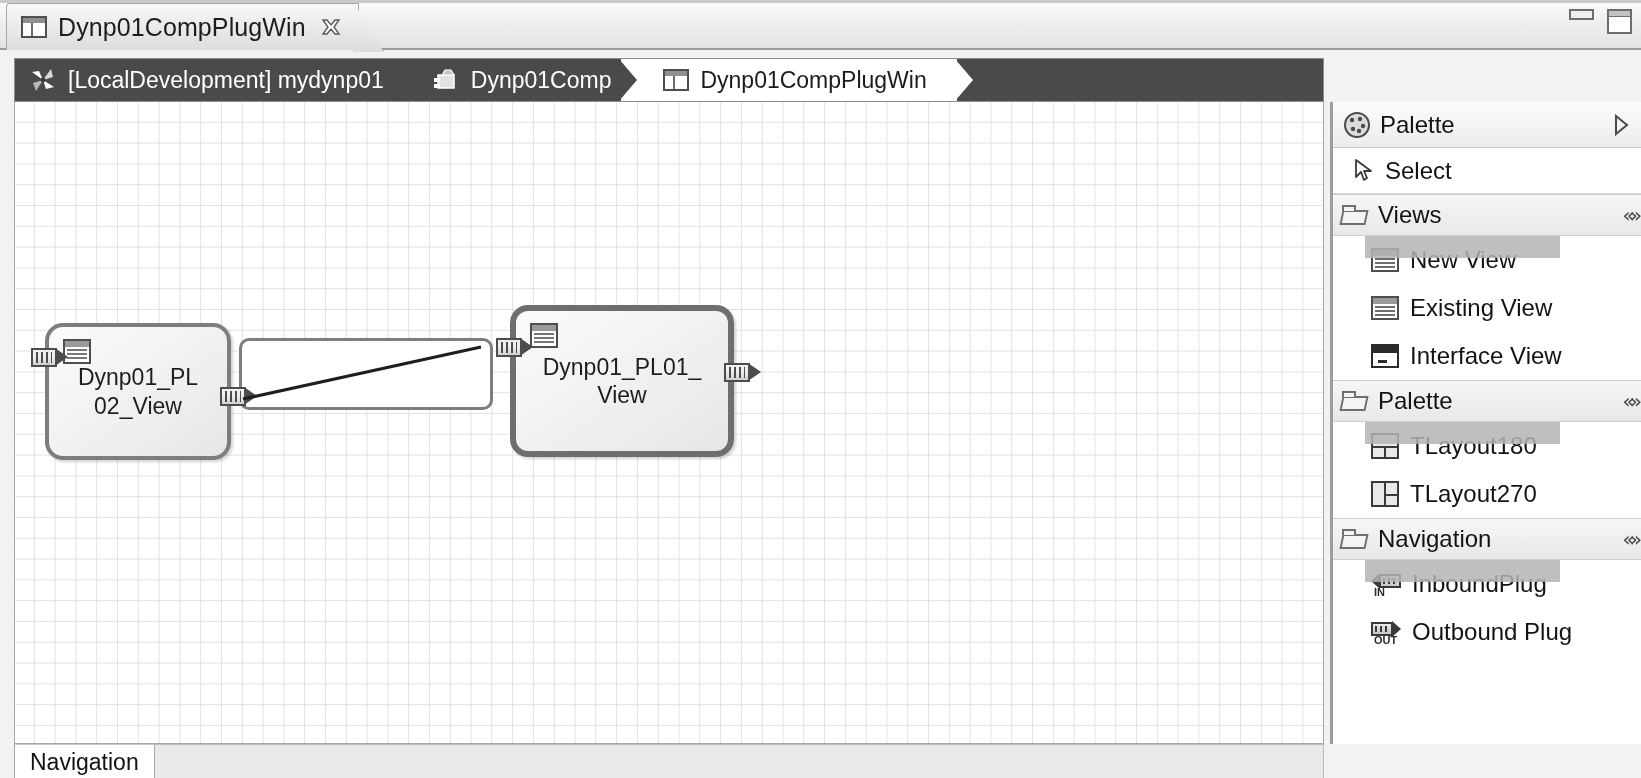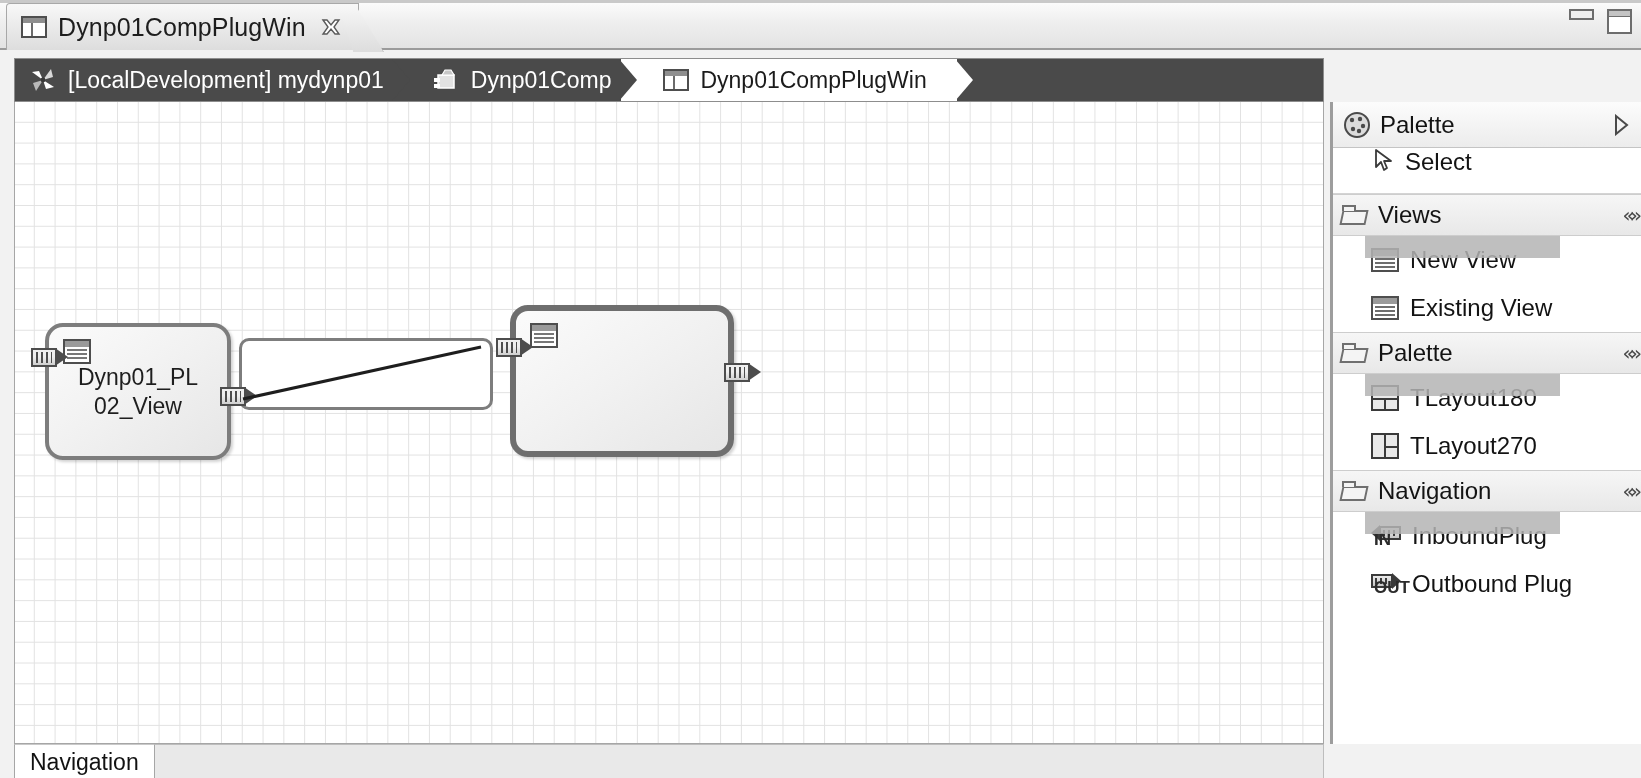--- a/index.html
+++ b/index.html
@@ -322,22 +322,22 @@
     position: absolute; right: 14px; top: 50%;
     transform: translateY(-50%);
     width: 0; height: 0;
     border-top: 11px solid transparent;
     border-bottom: 11px solid transparent;
     border-left: 14px solid transparent;
   }
 
   .pal-tool {
     height: 46px;
-    display: flex; align-items: flex-start;
-    padding-left: 40px;
+    display: flex; align-items: center;
+    padding-left: 20px;
     background: #ffffff;
     border-bottom: 1px solid #d4d4d4;
     box-sizing: border-box;
     font-size: 24px; color: #131313;
   }
   .pal-tool .lbl { margin-left: 10px; }
 
   .pal-group {
     height: 42px;
     display: flex; align-items: center;
@@ -445,21 +445,21 @@
     width:0;height:0;
     border-top:8px solid transparent; border-bottom:8px solid transparent;
     border-left:9px solid #3a3a3a;
   }
   .ic-plug .arrow.rev {
     left:-8px;
     border-left:none; border-right:9px solid #3a3a3a;
   }
   .ic-plug .tag {
     position:absolute; left:3px; bottom:-2px;
-    font-size:17px; font-weight:bold; color:#2b2b2b;
+    font-size:11px; font-weight:bold; color:#2b2b2b;
     font-family:"Liberation Sans",sans-serif;
   }
   .ic-link { width: 30px; height: 26px; position: relative; }
 
   .cursor-ic { width: 22px; height: 26px; }
 </style>
 </head>
 <body>
 
 <div id="app">
@@ -555,20 +555,22 @@
       <div class="plug" style="left:205px; top:285px;">
         <span class="bars"></span>
           <span class="tip"></span>
       </div>
 
       <div class="node selected" style="left:495px; top:203px; width:224px; height:152px;">
         <span class="node-badge">
           <i></i>
             <b></b>
         </span>
+        <span class="node-label">Dynp01_PL01_
+View</span>
       </div>
 
       <div class="plug" style="left:481px; top:236px;">
         <span class="bars"></span>
           <span class="tip"></span>
       </div>
 
       <div class="plug" style="left:709px; top:261px;">
         <span class="bars"></span>
           <span class="tip"></span>
@@ -632,20 +634,29 @@
         </div>
         <div class="pal-item">
           <span class="ic">
             <span class="ic-win">
                 <span class="bar"></span>
                 <span class="rows"></span>
               </span>
           </span>
           <span class="lbl">Existing View</span>
         </div>
+        <div class="pal-item">
+          <span class="ic">
+            <span class="ic-iface">
+                <span class="bar"></span>
+                <span class="dash"></span>
+              </span>
+          </span>
+          <span class="lbl">Interface View</span>
+        </div>
       </div>
 
       <div class="pal-group">
         <span class="ic">
             <span class="ic-folder"></span>
           </span>
         <span class="gtitle">Palette</span>
         <span class="collapse">«»</span>
       </div>
       <div class="pal-items">

